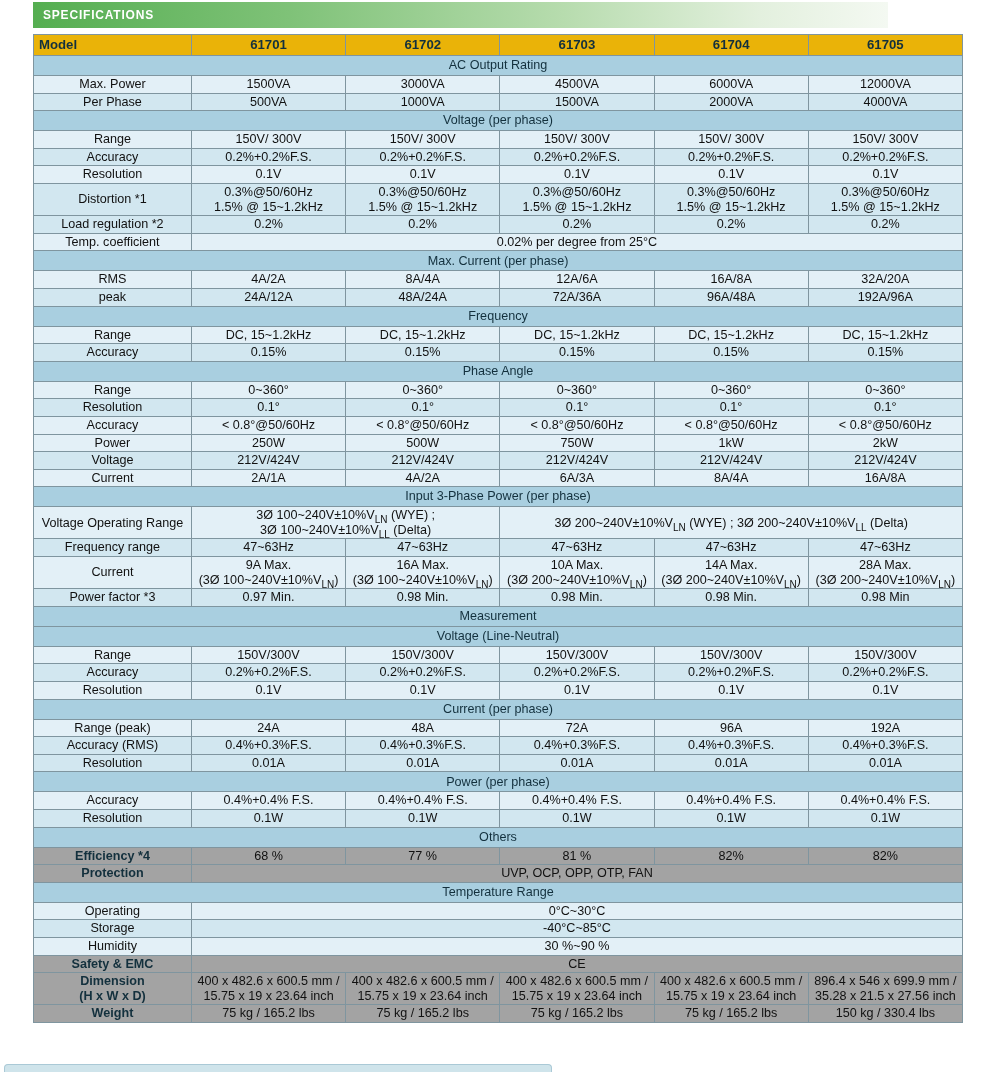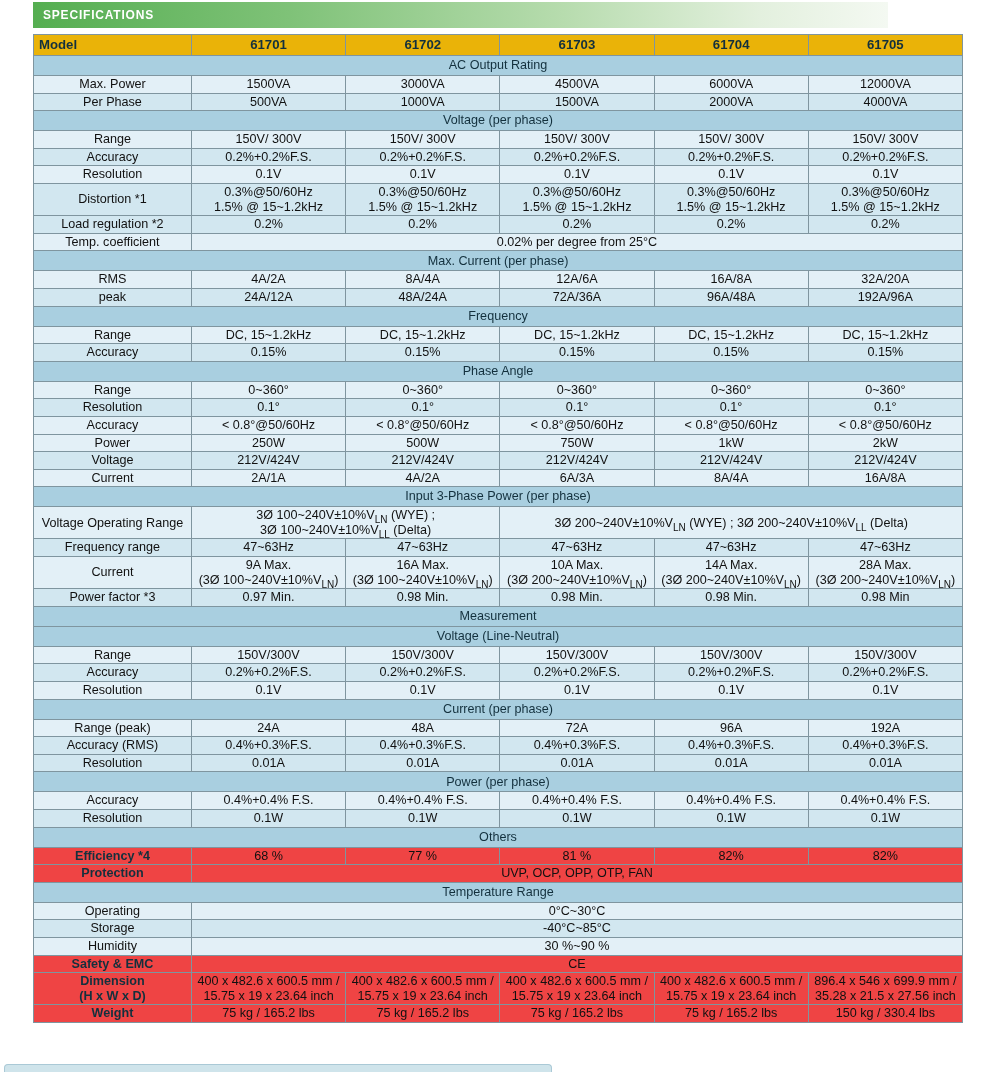--- a/index.html
+++ b/index.html
@@ -30,21 +30,21 @@
     height:18px;
   }
   table.spec th.lbl{text-align:left;padding-left:5px;}
   td.lbl{text-align:left;padding-left:5px;}
   tr.a td{background:#e3f0f7;}
   tr.b td{background:#d2e7f0;}
   td.sec{
     background:#a9cfe0;color:#13303d;font-weight:normal;font-size:13.2px;
     text-align:left;padding-left:5px;height:17px;
   }
-  tr.hl td{background:#ef4444;}
+  tr.hl td{background:#a3a3a3;}
   tr.hl td.lbl{font-weight:bold;color:#13303d;}
   sub{font-size:10px;line-height:0;}
   .footer-bar{
     position:absolute;left:4px;top:1064px;width:548px;height:8px;
     background:#cfe4eb;border:1px solid #aac9d6;border-bottom:none;
     border-radius:4px 4px 0 0;box-sizing:border-box;
   }
 </style>
 </head>
 <body>

